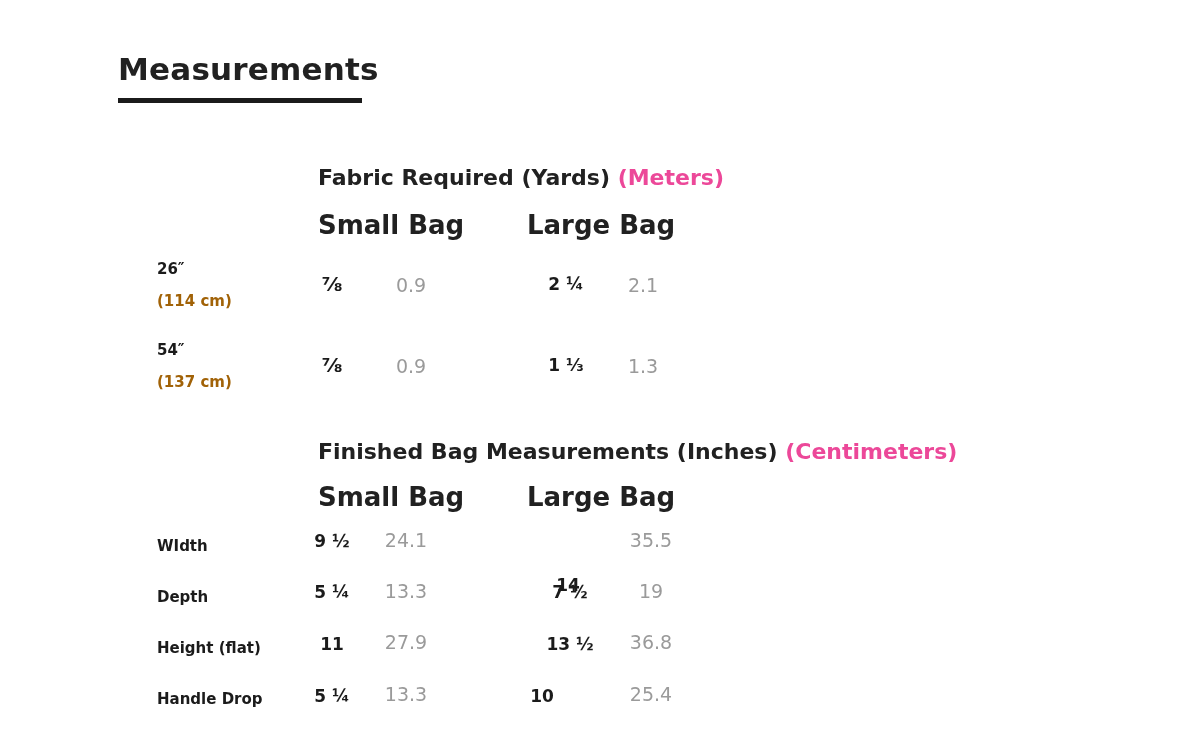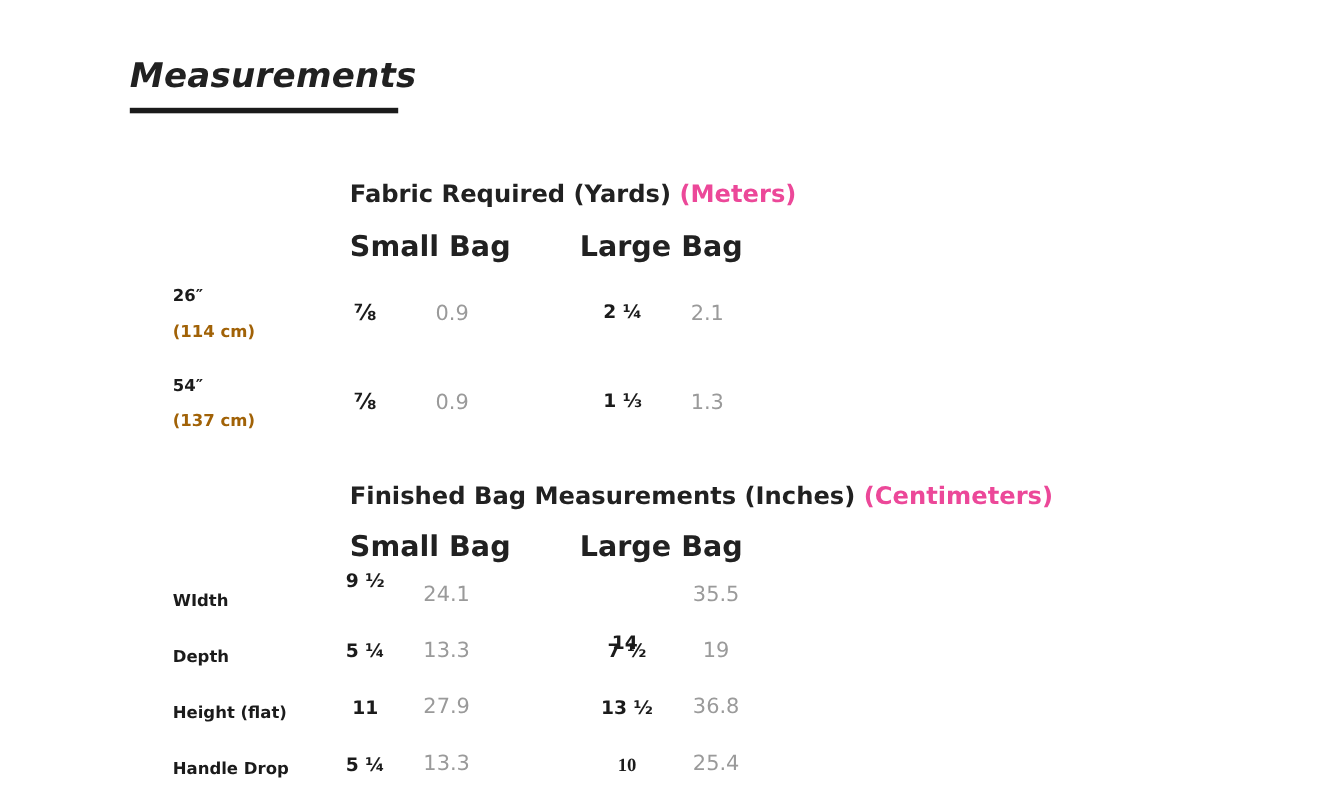--- a/index.html
+++ b/index.html
@@ -14,21 +14,20 @@
     font-family: "DejaVu Sans", "Liberation Sans", sans-serif;
     color: #1b1b1b;
     overflow: hidden;
   }
 
   
   .title-block {
     position: absolute;
     left: 118px;
     top: 52px;
-    font-style: italic;
   }
   .title {
     font-size: 31px;
     font-weight: bold;
     letter-spacing: 0.2px;
     color: #212121;
     line-height: 1.1;
     margin: 0;
   }
   .title-rule {
@@ -137,21 +136,21 @@
   <div class="section-heading" style="left:318px; top:439px;">
     <span>Finished Bag Measurements (Inches)</span>
     <span class="muted">(Centimeters)</span>
   </div>
 
   <div class="col-head" style="left:318px; top:482px;">Small Bag</div>
   <div class="col-head" style="left:527px; top:482px;">Large Bag</div>
 
   <div>
     <div class="row-label" style="left:157px; top:537px;">WIdth</div>
-    <div class="val-primary" style="left:332px; top:519px;">9 ½</div>
+    <div class="val-primary" style="left:332px; top:531px;">9 ½</div>
     <div class="val-secondary" style="left:406px; top:529px;">24.1</div>
     <div class="val-primary" style="left:568px; top:531px;margin-top:44px;">14</div>
     <div class="val-secondary" style="left:651px; top:529px;">35.5</div>
   </div>
 
   <div>
     <div class="row-label" style="left:157px; top:588px;">Depth</div>
     <div class="val-primary" style="left:332px; top:582px;">5 ¼</div>
     <div class="val-secondary" style="left:406px; top:580px;">13.3</div>
     <div class="val-primary" style="left:570px; top:582px;">7 ½</div>
@@ -163,16 +162,16 @@
     <div class="val-primary" style="left:332px; top:634px;">11</div>
     <div class="val-secondary" style="left:406px; top:631px;">27.9</div>
     <div class="val-primary" style="left:570px; top:634px;">13 ½</div>
     <div class="val-secondary" style="left:651px; top:631px;">36.8</div>
   </div>
 
   <div>
     <div class="row-label" style="left:157px; top:690px;">Handle Drop</div>
     <div class="val-primary" style="left:332px; top:686px;">5 ¼</div>
     <div class="val-secondary" style="left:406px; top:683px;">13.3</div>
-    <div class="val-primary" style="left:570px; top:686px;font-family:Liberation Serif, serif;">10</div>
+    <div class="val-primary" style="left:542px; top:686px;">10</div>
     <div class="val-secondary" style="left:651px; top:683px;">25.4</div>
   </div>
 </div>
 
 </body></html>

